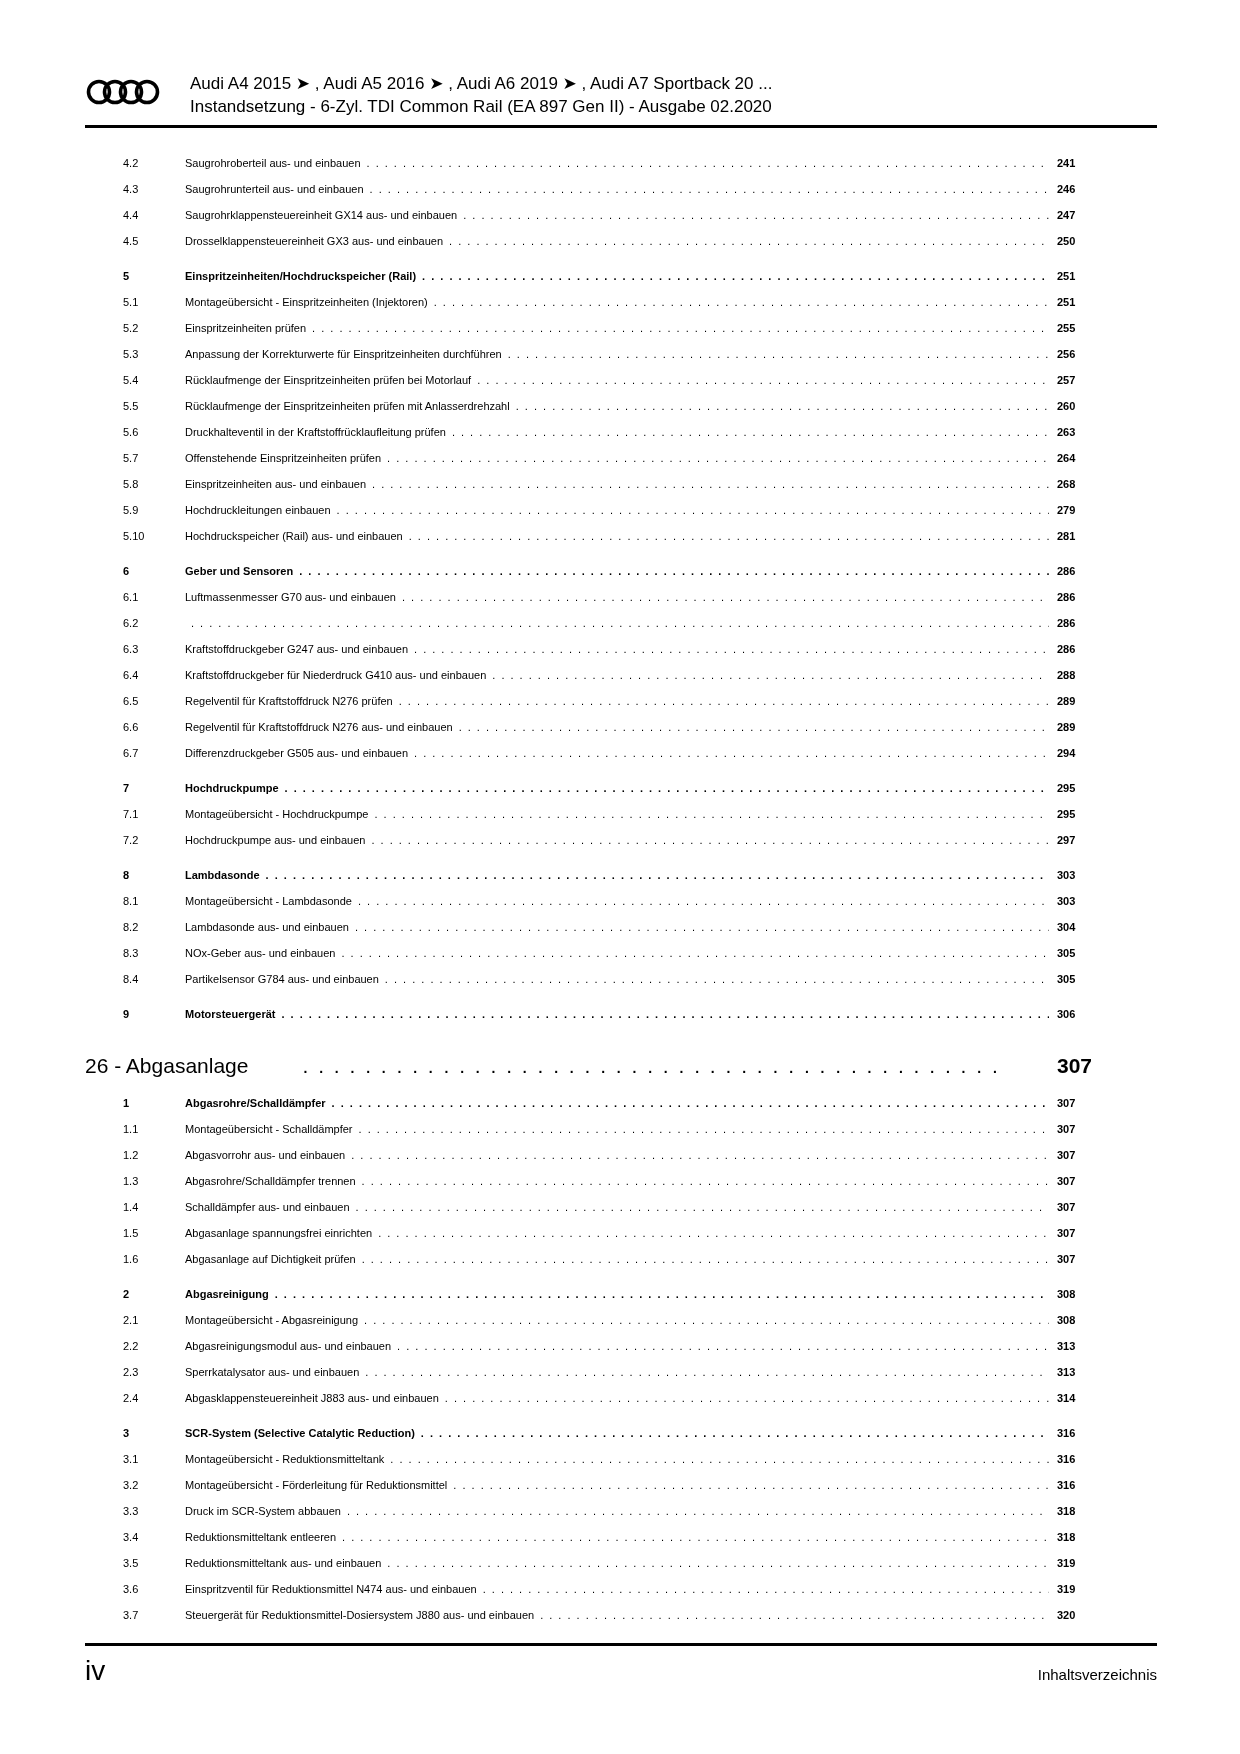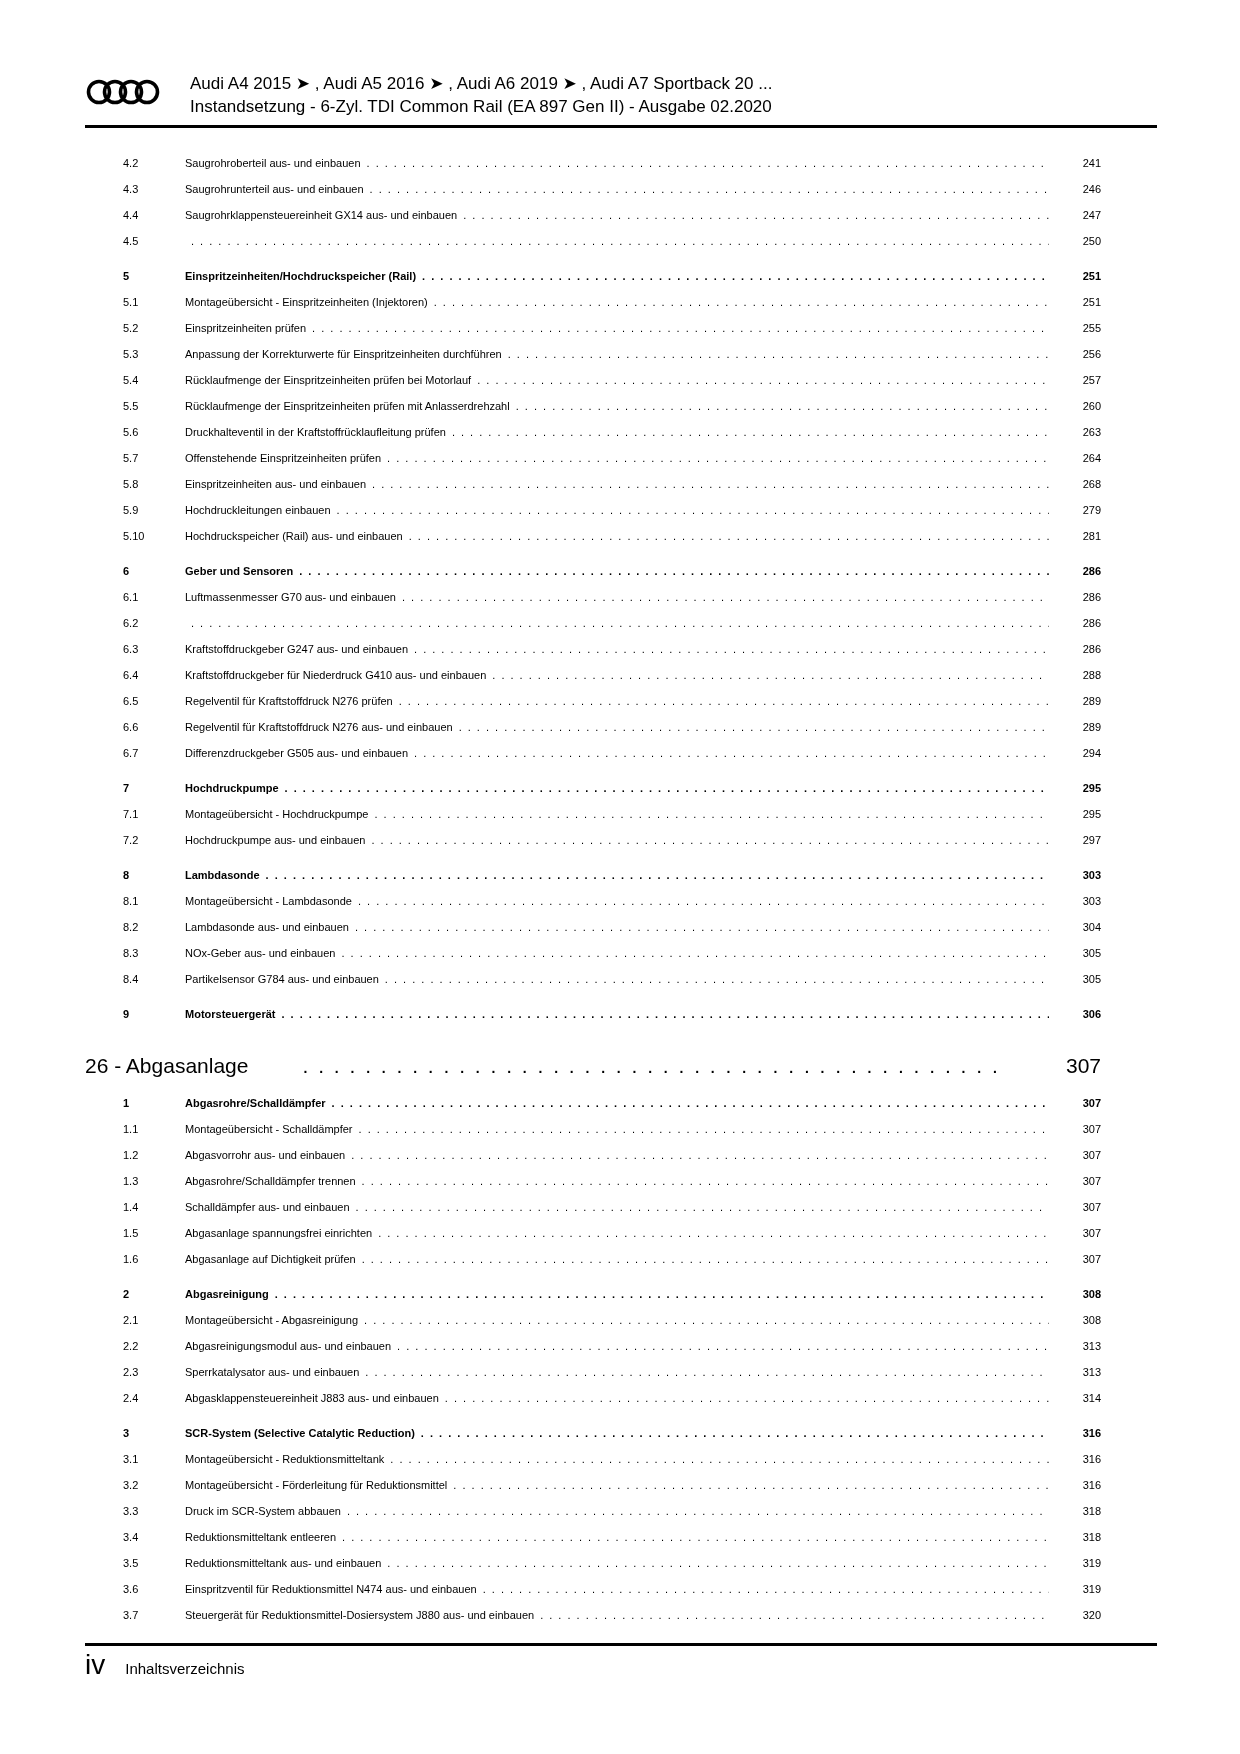--- a/index.html
+++ b/index.html
@@ -32,35 +32,35 @@
   }
   .toc-row .num { flex: 0 0 62px; }
   .toc-row .title { flex: 0 0 auto; }
   .toc-row .leader {
     flex: 1 1 0; min-width: 0;
     overflow: hidden;
     text-align: right;
     letter-spacing: 1.5px;
     margin-left: 6px;
   }
-  .toc-row .pagenum { flex: 0 0 auto; min-width: 44px; text-align: right; margin-left: 8px; }
+  .toc-row .pagenum { flex: 0 0 auto; min-width: 44px; text-align: left; margin-left: 8px; font-weight: bold; }
   .toc-row.section { font-weight: bold; margin-top: 9px; }
   .toc-row.chapter {
     padding-left: 0;
     font-size: 21px; line-height: 30px;
     margin-top: 24px; margin-bottom: 4px;
     font-weight: 400;
     gap: 48px;
   }
   .toc-row.chapter .leader { letter-spacing: 2px; }
 
   
   .footer { position: absolute; left: 85px; right: 83px; top: 1643px; }
   .footer-rule { height: 3px; background: #000; }
-  .footer-line { display: flex; align-items: baseline; margin-top: 4px; }
+  .footer-line { display: flex; align-items: baseline; margin-top: 10px; justify-content: space-between; }
   .footer-roman { font-size: 28px; line-height: 30px; }
   .footer-label { font-size: 15px; margin-left: 20px; }
 </style>
 </head>
 <body>
 
 <div class="page">
 
   <div class="header">
     <span class="rings">
@@ -92,20 +92,21 @@
       <span class="pagenum">246</span>
     </div>
       <div class="toc-row normal">
       <span class="num">4.4</span>
       <span class="title">Saugrohrklappensteuereinheit GX14 aus- und einbauen</span>
       <span class="leader">. . . . . . . . . . . . . . . . . . . . . . . . . . . . . . . . . . . . . . . . . . . . . . . . . . . . . . . . . . . . . . . . . . . . . . . . . . . . . . . . . . . . . . . . . . . . . . . . . . . . . . . . . . . . . . . . . . . . . . . . . . . . . . . . . . . . . . . . . . . . . . . . . . . . . . . . . . . . . . . .</span>
       <span class="pagenum">247</span>
     </div>
       <div class="toc-row normal">
       <span class="num">4.5</span>
+      <span class="title">Drosselklappensteuereinheit GX3 aus- und einbauen</span>
       <span class="leader">. . . . . . . . . . . . . . . . . . . . . . . . . . . . . . . . . . . . . . . . . . . . . . . . . . . . . . . . . . . . . . . . . . . . . . . . . . . . . . . . . . . . . . . . . . . . . . . . . . . . . . . . . . . . . . . . . . . . . . . . . . . . . . . . . . . . . . . . . . . . . . . . . . . . . . . . . . . . . . . .</span>
       <span class="pagenum">250</span>
     </div>
       <div class="toc-row section">
       <span class="num">5</span>
       <span class="title">Einspritzeinheiten/Hochdruckspeicher (Rail)</span>
       <span class="leader">. . . . . . . . . . . . . . . . . . . . . . . . . . . . . . . . . . . . . . . . . . . . . . . . . . . . . . . . . . . . . . . . . . . . . . . . . . . . . . . . . . . . . . . . . . . . . . . . . . . . . . . . . . . . . . . . . . . . . . . . . . . . . . . . . . . . . . . . . . . . . . . . . . . . . . . . . . . . . . . .</span>
       <span class="pagenum">251</span>
     </div>
       <div class="toc-row normal">

